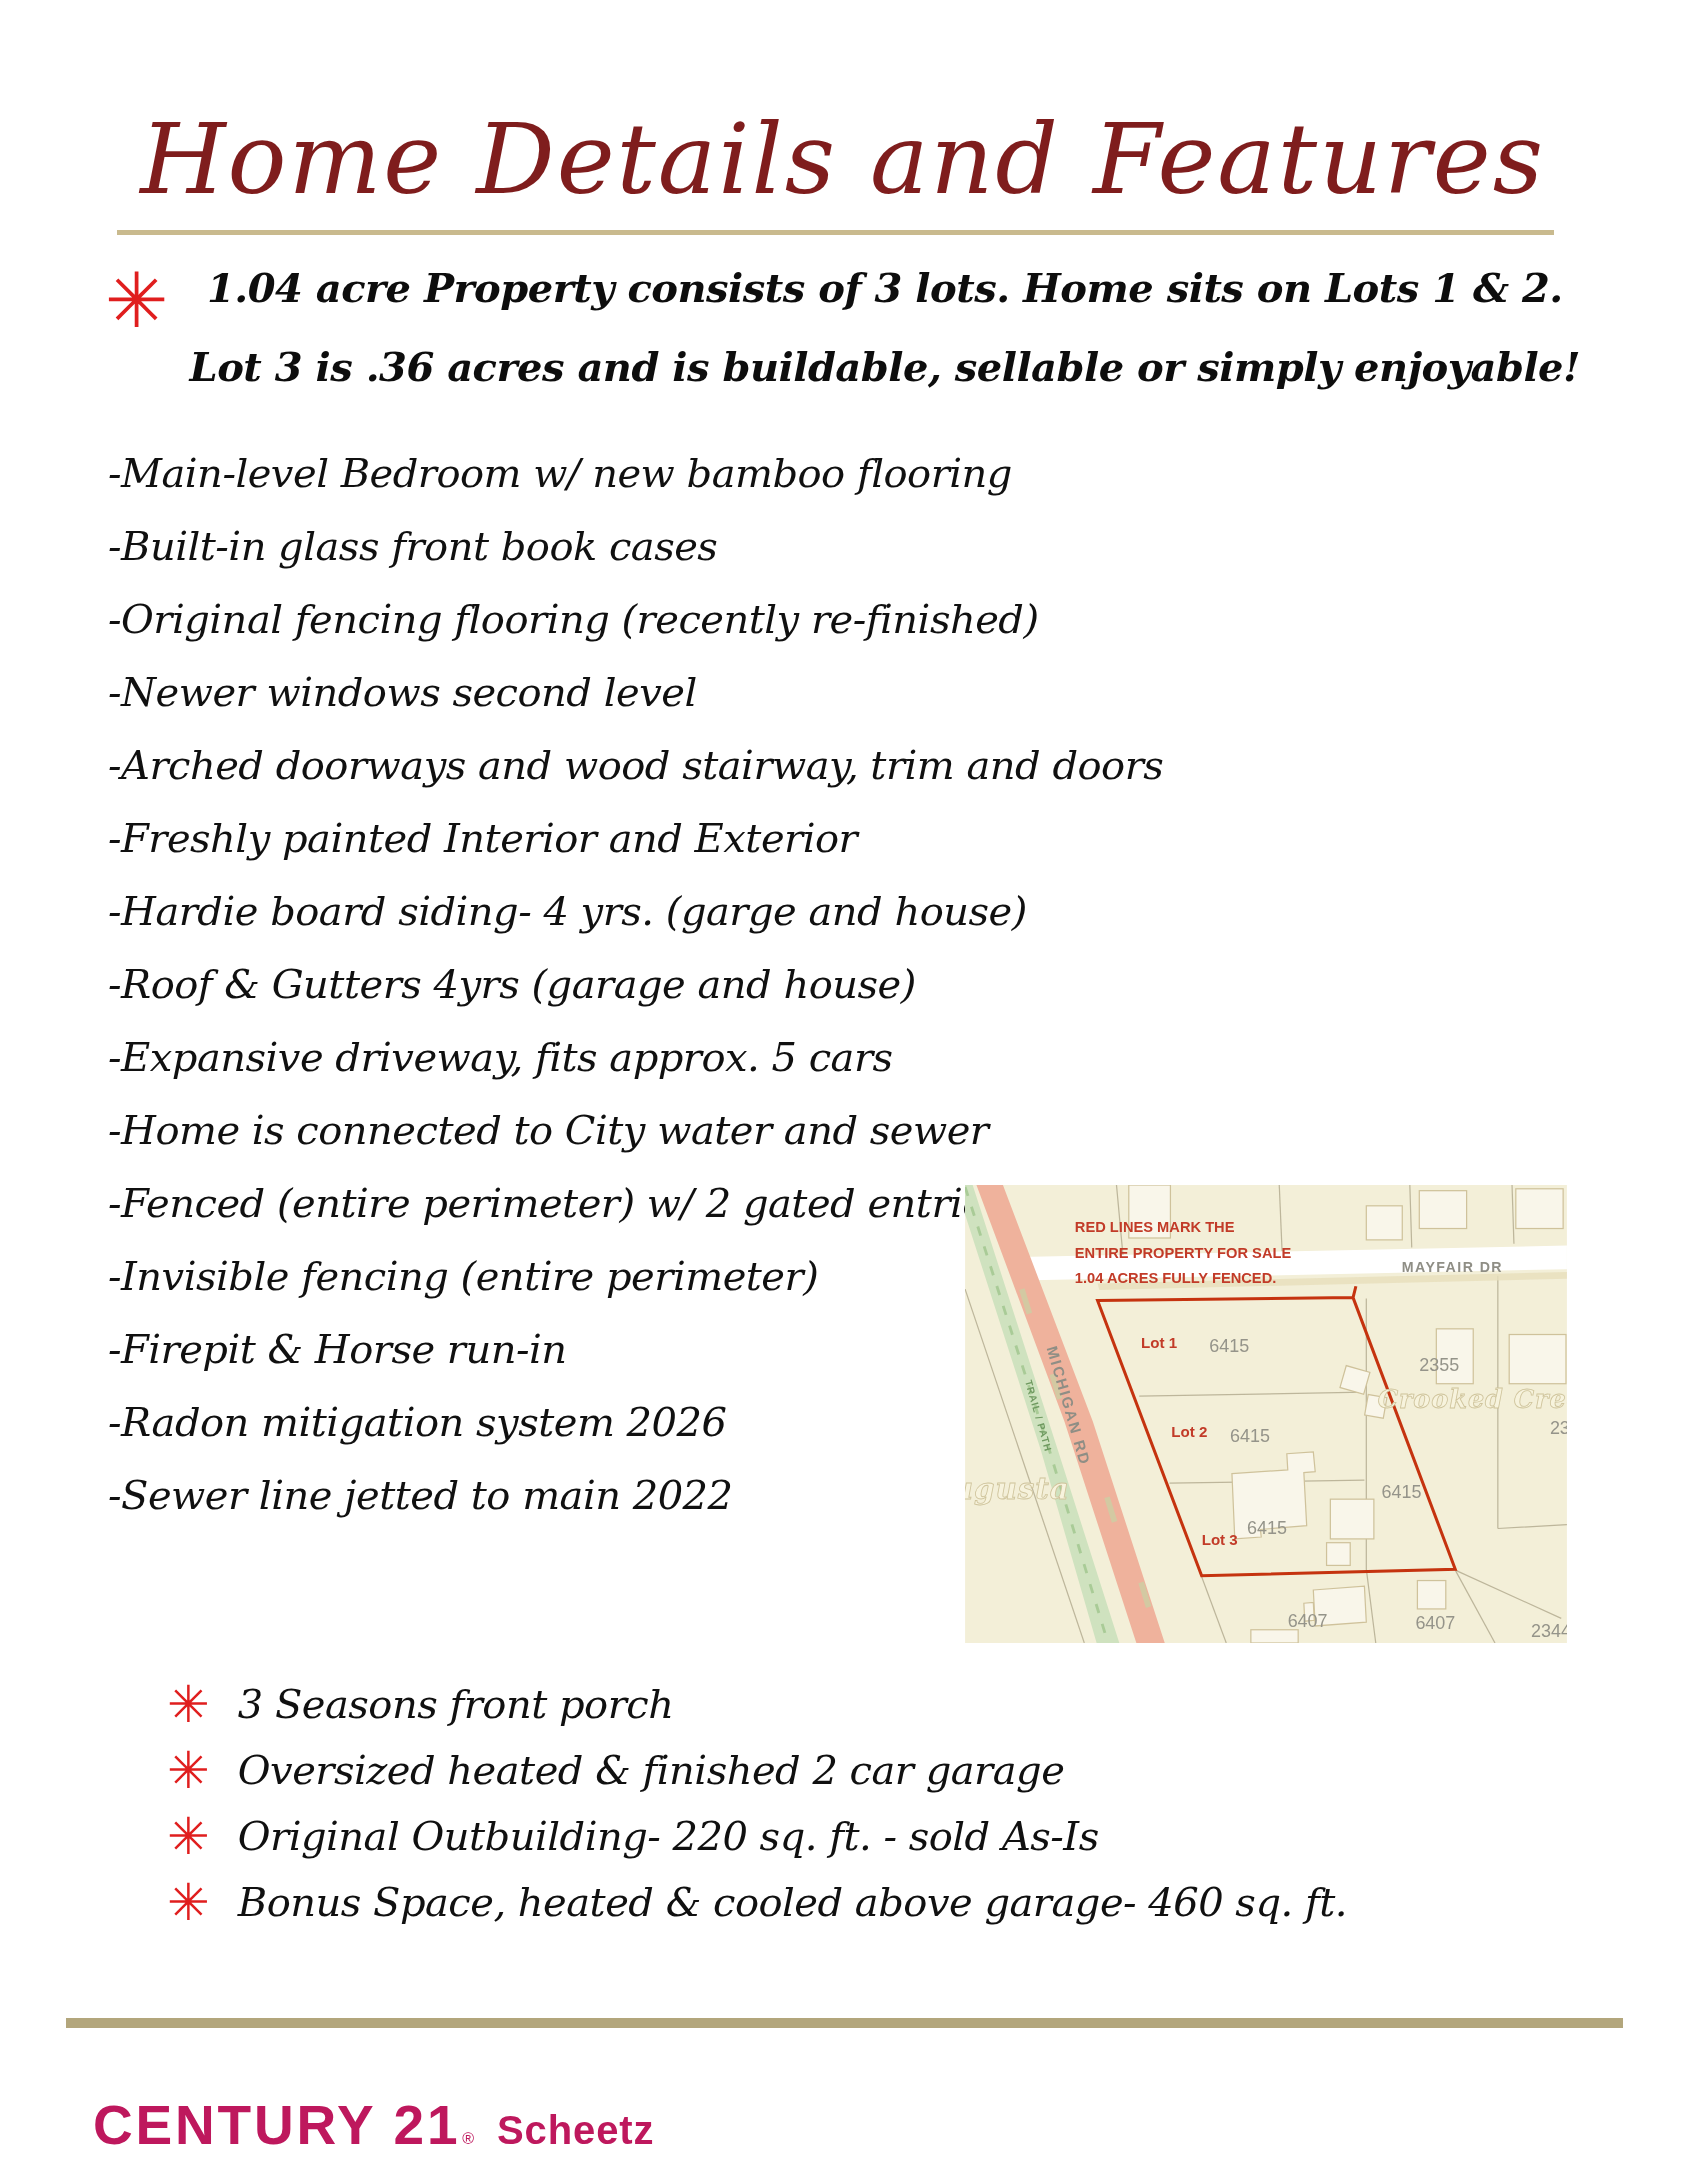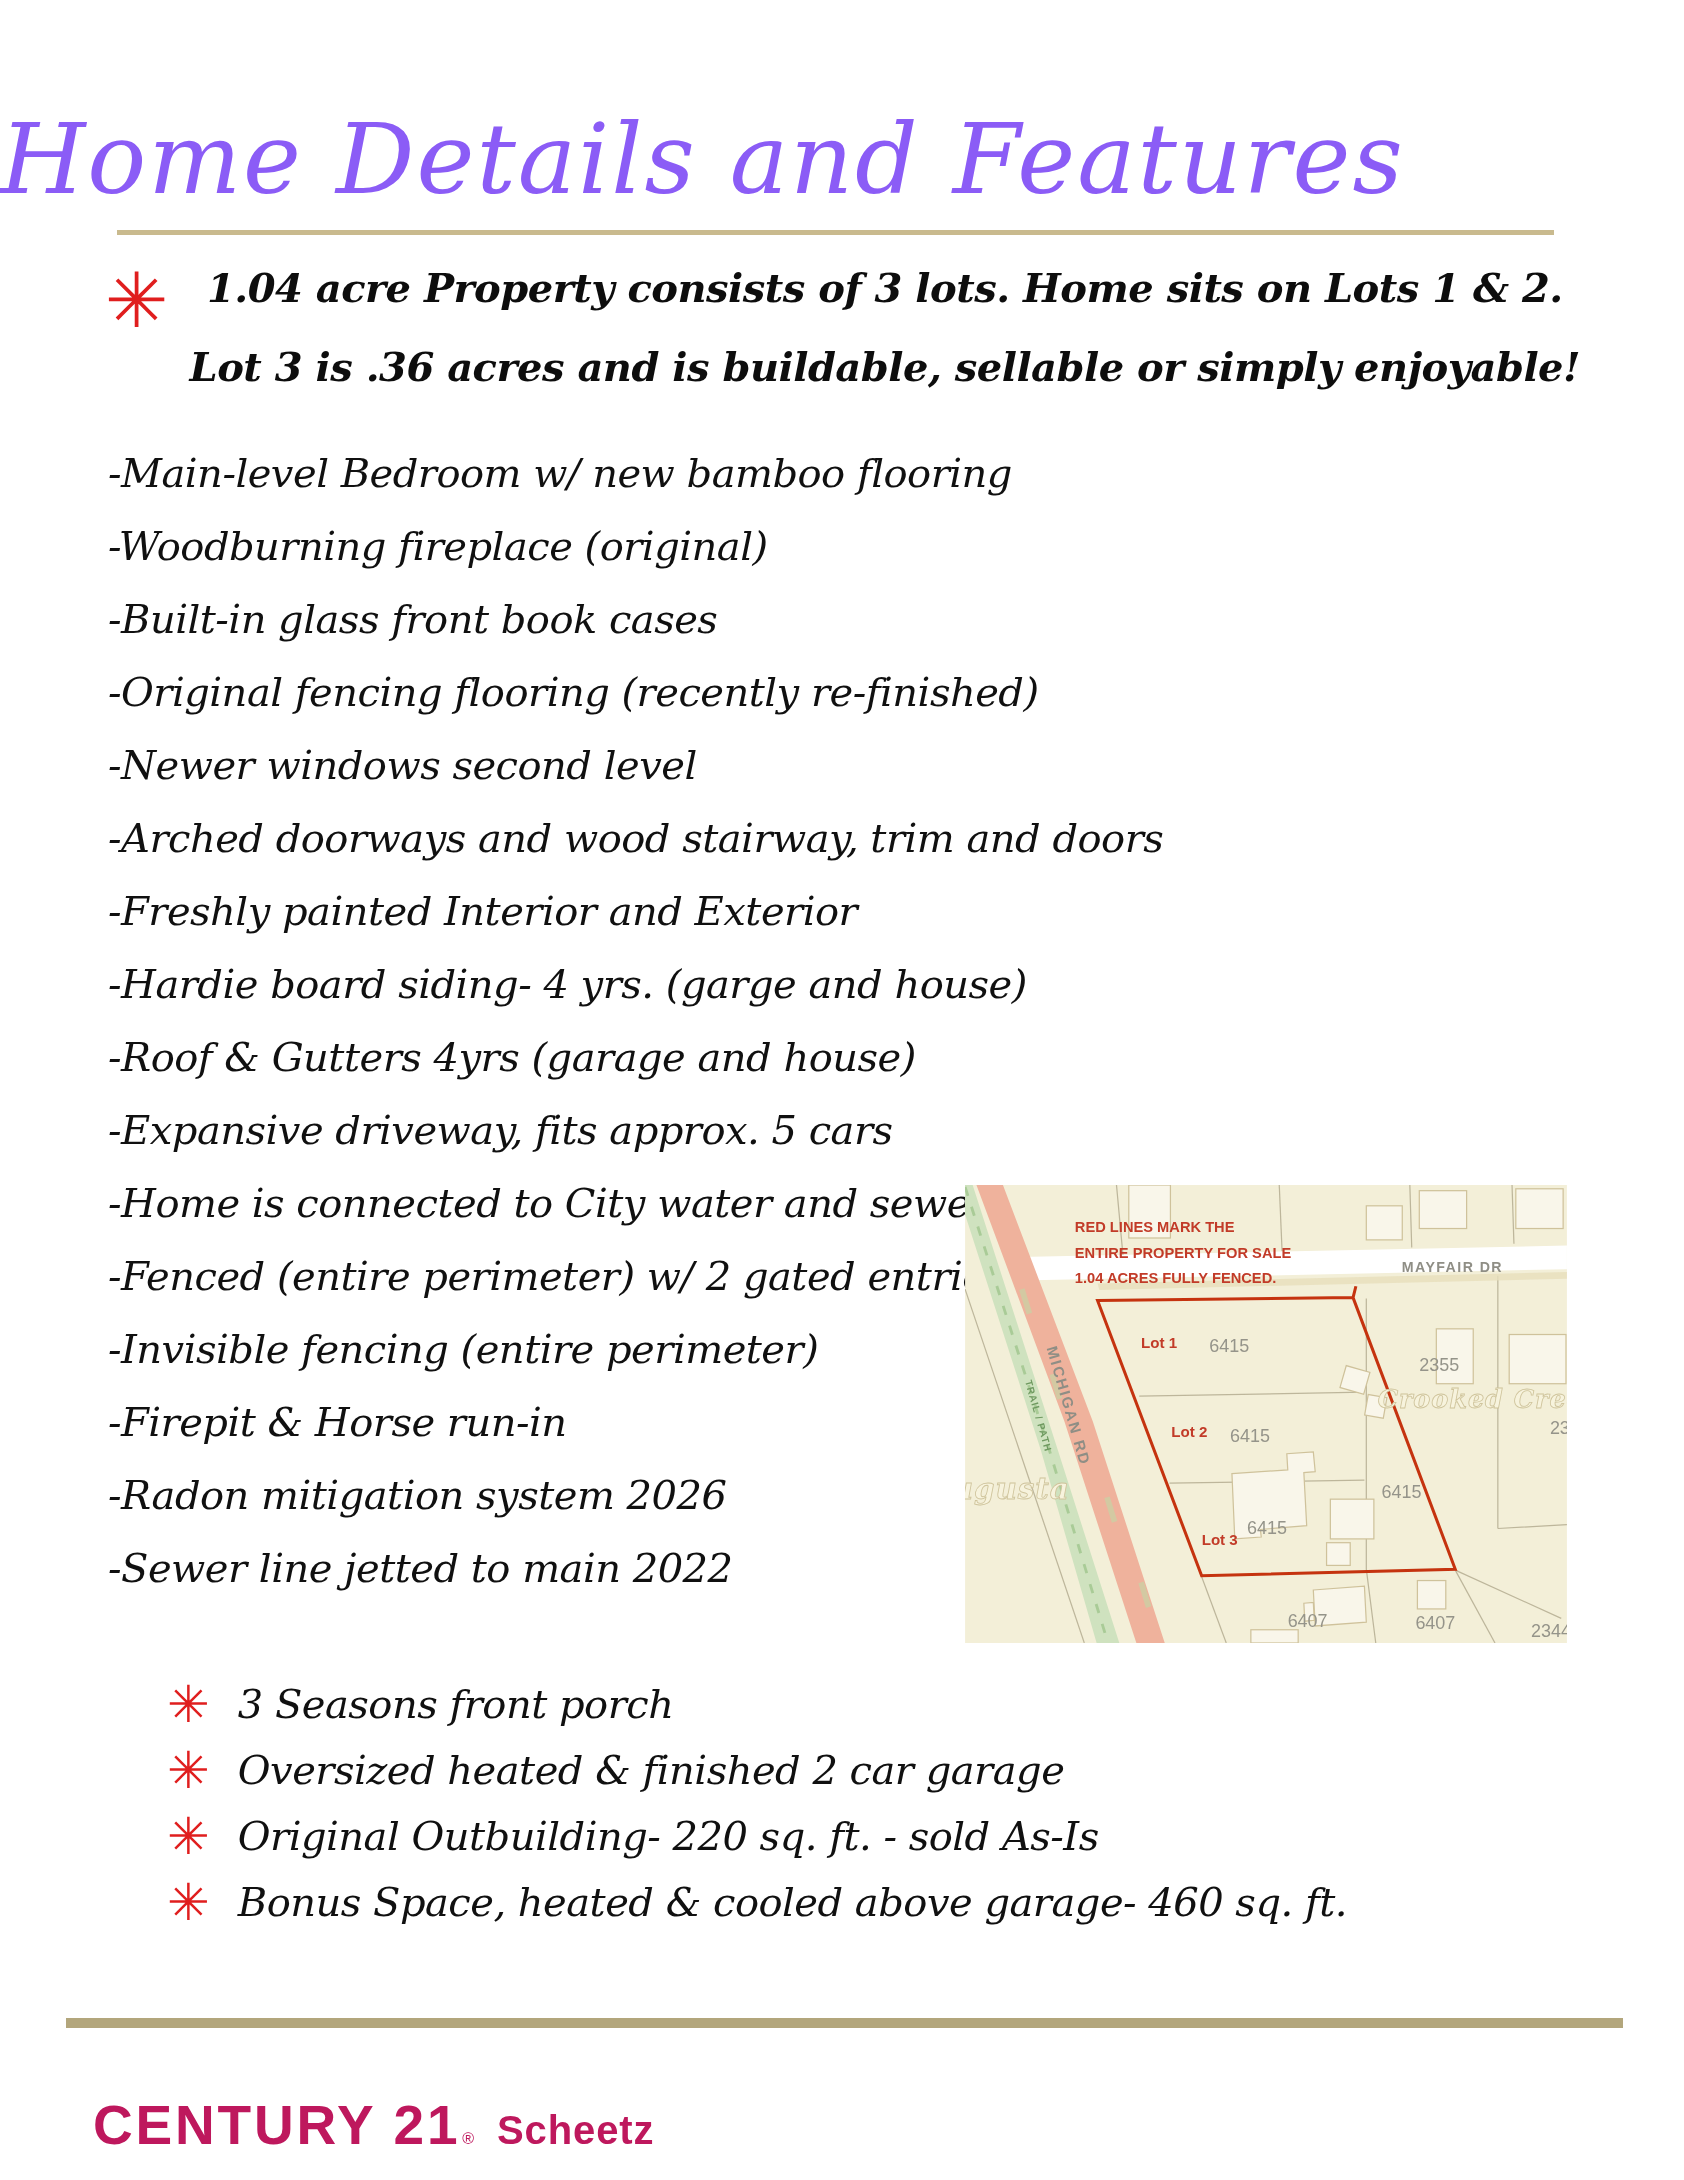--- a/index.html
+++ b/index.html
@@ -3,23 +3,23 @@
 <meta charset="utf-8">
 <style>
   html,body{margin:0;padding:0;}
   body{
     width:1685px;height:2180px;position:relative;background:#ffffff;
     font-family:"Liberation Sans",sans-serif;overflow:hidden;
   }
   .abs{position:absolute;}
   
   .title{
-    top:36px;left:0;width:1685px;text-align:left;
+    top:36px;left:0;width:1685px;text-align:center;
     font-family:"DejaVu Serif",serif;font-style:italic;font-weight:normal;
-    font-size:98px;color:#8b5cf6;letter-spacing:1.9px;white-space:nowrap;
+    font-size:98px;color:#7f1d1d;letter-spacing:1.9px;white-space:nowrap;
   }
   .rule-thin{top:230px;left:117px;width:1437px;height:4.7px;background:#c9ba8e;}
   
   .headline{top:248px;left:0;width:1685px;display:flex;justify-content:center;align-items:flex-start;gap:21px;}
   .headline .ast{color:#e01e1e;font-size:76px;line-height:1;margin-top:15px;}
   .headline-lines{
     text-align:center;font-family:"DejaVu Serif",serif;font-style:italic;font-weight:bold;
     font-size:40px;line-height:79px;color:#0d0d0d;letter-spacing:-0.5px;white-space:nowrap;
   }
   
@@ -56,21 +56,20 @@
 <div class="abs headline">
   <span class="ast">✳</span>
   <div class="headline-lines">
     <div>1.04 acre Property consists of 3 lots. Home sits on Lots 1 &amp; 2.</div>
     <div>Lot 3 is .36 acres and is buildable, sellable or simply enjoyable!</div>
   </div>
 </div>
 
 <ul class="abs features">
   <li>-Main-level Bedroom w/ new bamboo flooring</li>
-  <li>-Woodburning fireplace (original)</li>
   <li>-Built-in glass front book cases</li>
   <li>-Original fencing flooring (recently re-finished)</li>
   <li>-Newer windows second level</li>
   <li>-Arched doorways and wood stairway, trim and doors</li>
   <li>-Freshly painted Interior and Exterior</li>
   <li>-Hardie board siding- 4 yrs. (garge and house)</li>
   <li>-Roof &amp; Gutters 4yrs (garage and house)</li>
   <li>-Expansive driveway, fits approx. 5 cars</li>
   <li>-Home is connected to City water and sewer</li>
   <li>-Fenced (entire perimeter) w/ 2 gated entries</li>

